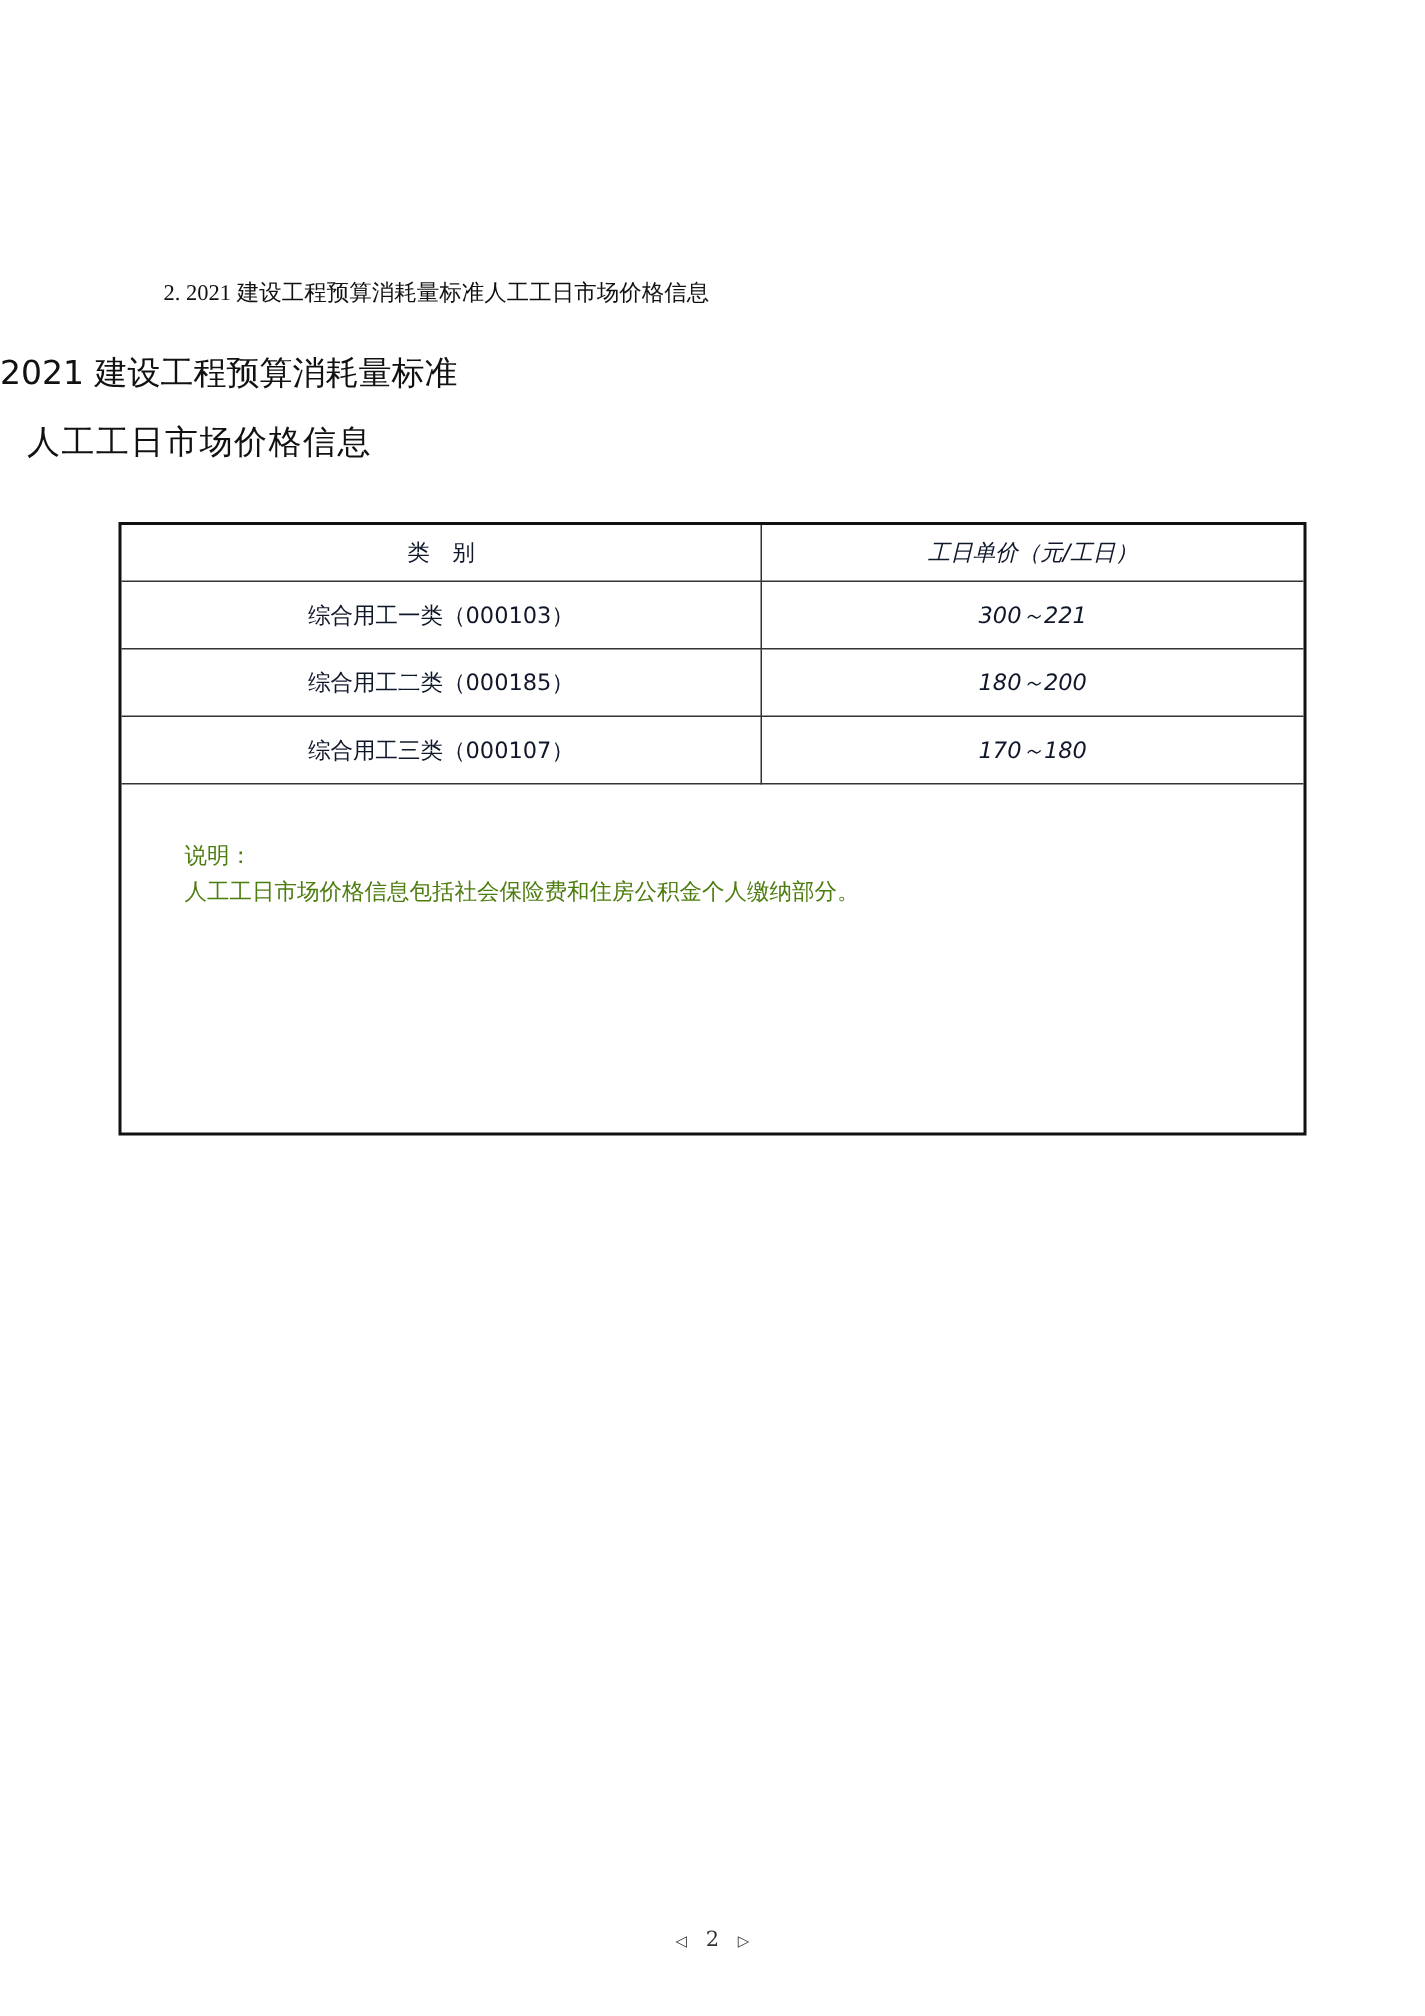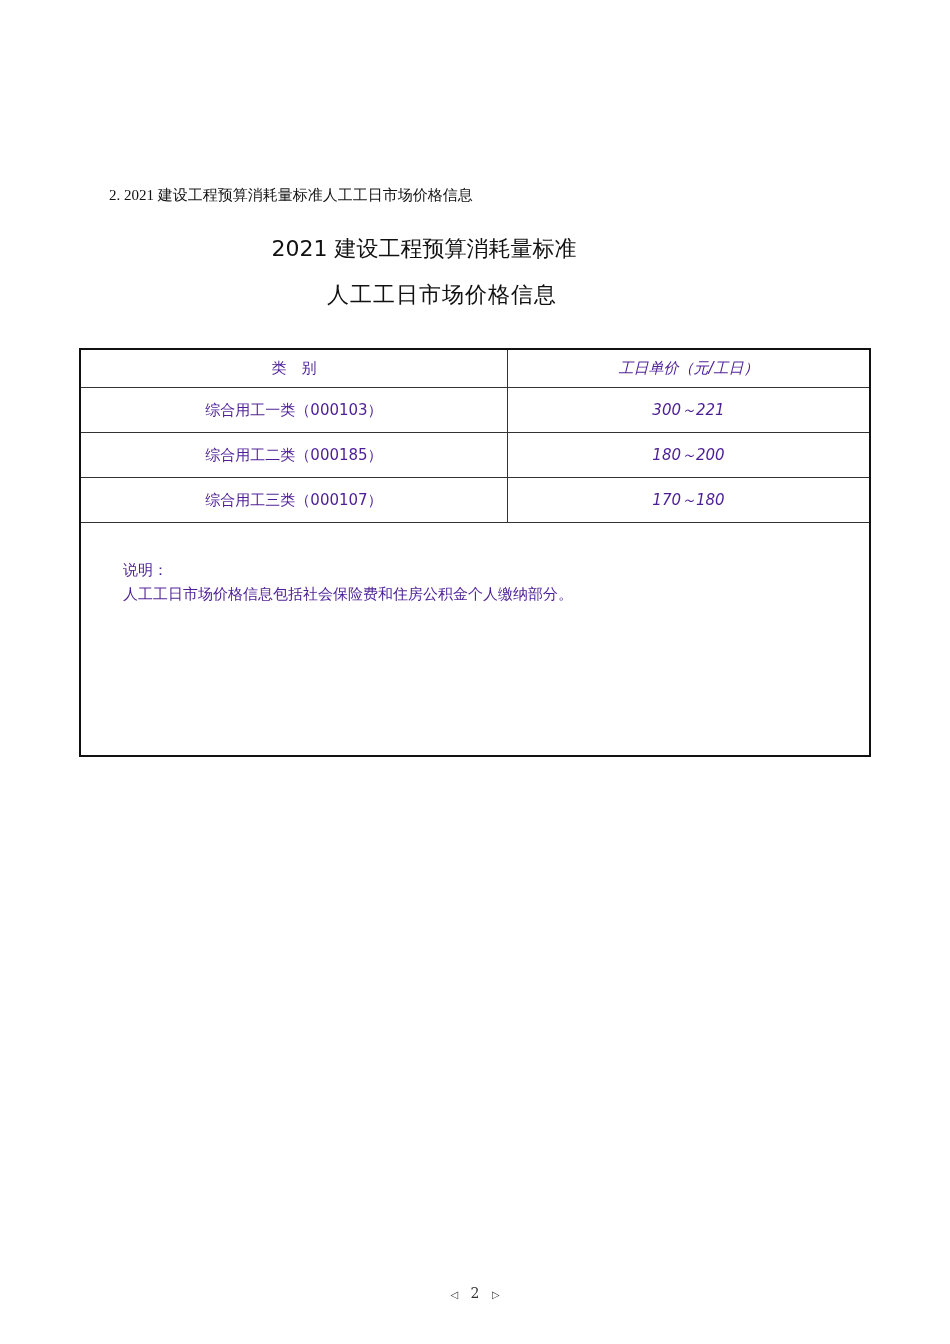--- a/index.html
+++ b/index.html
@@ -1,36 +1,36 @@
 <!DOCTYPE html>
 <html><head>
 <meta charset="utf-8">
 <style>
   html, body { margin: 0; padding: 0; background: #ffffff; }
   body { width: 950px; height: 1344px; position: relative; overflow: hidden;
          font-family: "DejaVu Serif", "Liberation Serif", serif; color: #111; }
   .section-heading { position: absolute; left: 109px; top: 186px; font-size: 15px; font-weight: normal;
          font-family: "Liberation Serif", "DejaVu Serif", serif; letter-spacing: 0px; white-space: nowrap; }
-  .doc-title { position: absolute; left: 0; width: 848px; text-align: center; font-size: 22px;
+  .doc-title { position: absolute; left: 0; width: 848px; font-size: 22px;
          font-family: "DejaVu Sans", "Liberation Sans", sans-serif; white-space: nowrap; }
   .t1 { top: 234px; }
   .t2 { top: 280px; letter-spacing: 1px; padding-left: 18px; }
   .box { position: absolute; left: 79px; top: 348px; width: 788px; height: 405px;
          border: 2px solid #111; }
   table { border-collapse: collapse; width: 100%; table-layout: fixed; }
   td, th { border: 1px solid #333; text-align: center; font-size: 15px; font-weight: normal;
-         font-family: "DejaVu Sans", "Liberation Sans", sans-serif; color: #4c1d95; padding: 0; }
+         font-family: "DejaVu Sans", "Liberation Sans", sans-serif; color: #0f172a; padding: 0; }
   tr:first-child th { border-top: none; }
   tr td:first-child, tr th:first-child { border-left: none; }
   tr td:last-child, tr th:last-child { border-right: none; font-style: italic; }
   th { height: 37px; }
   td { height: 44px; }
   .col1 { width: 426px; }
   .note { position: absolute; left: 42px; top: 208px; font-size: 15px; line-height: 24px;
-         font-family: "DejaVu Sans", "Liberation Sans", sans-serif; color: #4c1d95; }
+         font-family: "DejaVu Sans", "Liberation Sans", sans-serif; color: #4d7c0f; }
   .pager { position: absolute; left: 0; width: 950px; top: 1285px; text-align: center; font-size: 14px; color: #333; }
   .pager span { margin: 0 4px; }
   .tri { font-size: 10px; }
 </style>
 </head>
 <body>
 
 <div class="section-heading">2. 2021 建设工程预算消耗量标准人工工日市场价格信息</div>
 
 <div class="doc-title t1">2021 建设工程预算消耗量标准</div>

